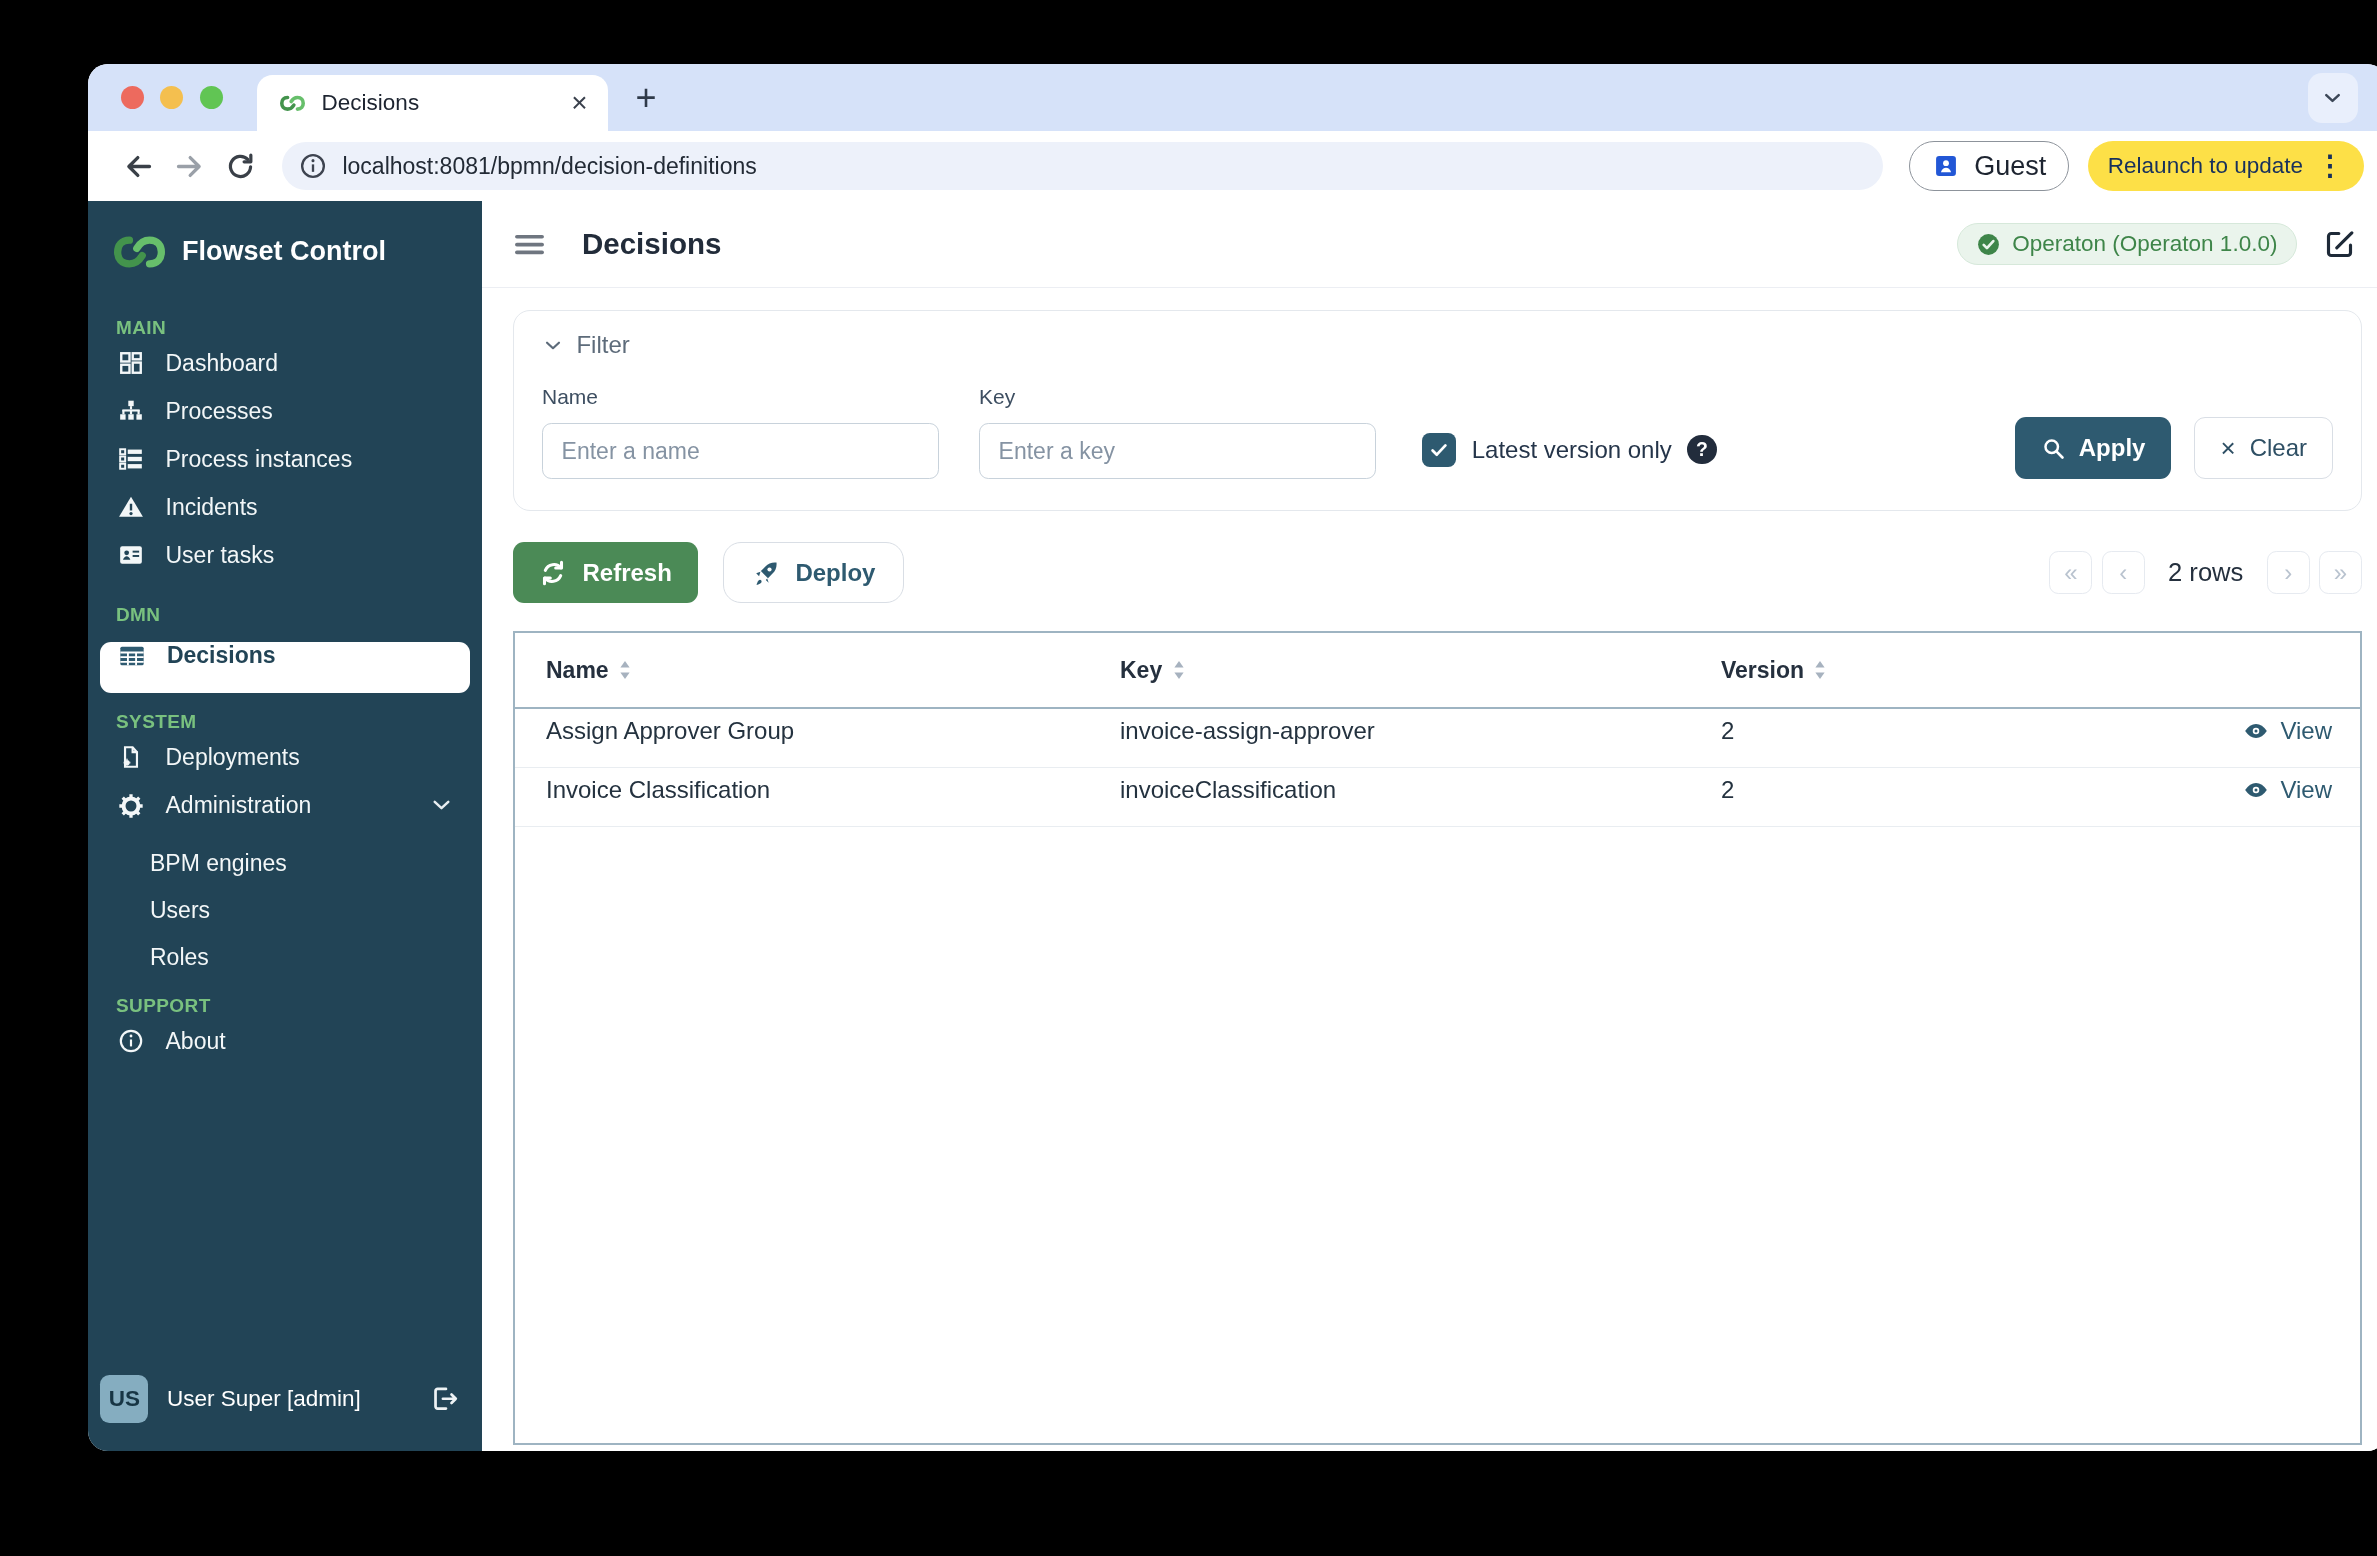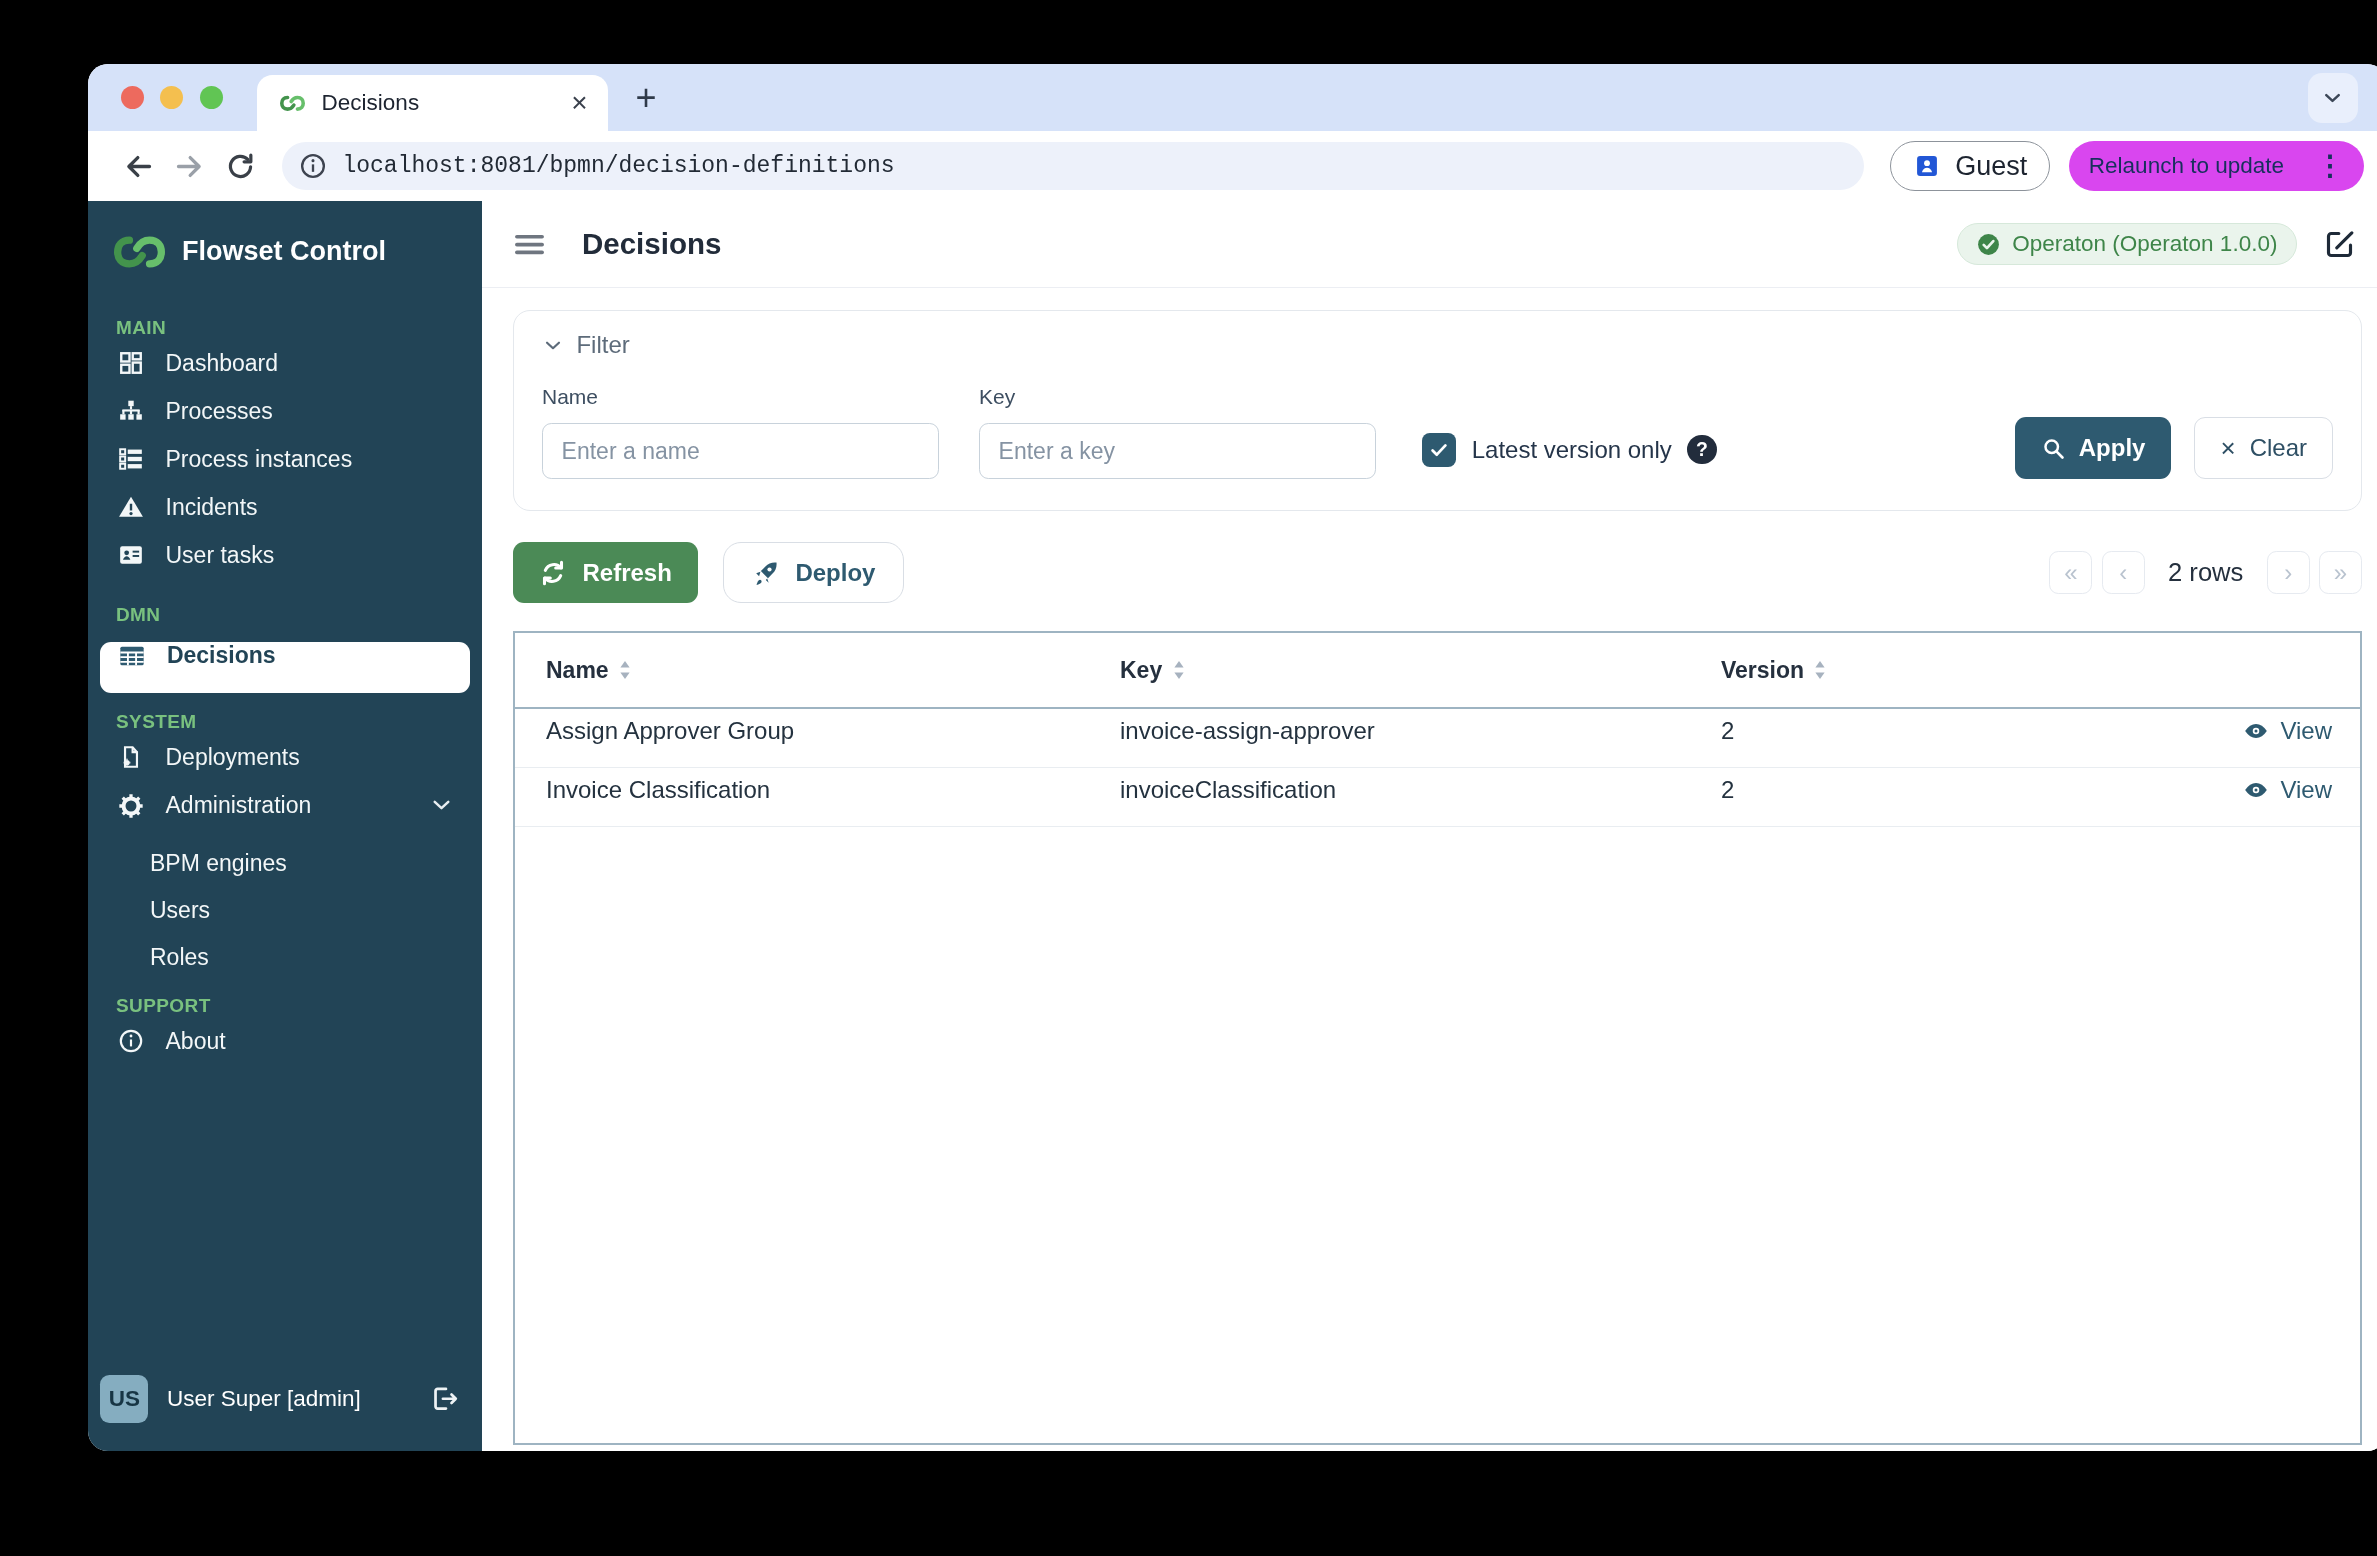--- a/index.html
+++ b/index.html
@@ -19,26 +19,26 @@
   .tab-title { font-size:22.5px; color:#1d2430; flex:1; }
   .tab-close { font-size:28px; color:#3a414d; line-height:1; cursor:pointer; }
   .new-tab { font-size:36px; color:#2f3a4a; margin-left:28px; line-height:1; cursor:pointer; }
   .tab-chevron { margin-left:auto; margin-right:29.5px; width:50px; height:50px; border-radius:14px;
     background:#e9effc; display:flex; align-items:center; justify-content:center; cursor:pointer; }
 
   
   .toolbar { height:70px; background:#fff; display:flex; align-items:center; padding:0 23px 0 28px; gap:6.2px; flex:none; }
   .nav-btn { width:45px; height:45px; display:flex; align-items:center; justify-content:center; cursor:pointer; }
   .urlbar { flex:1; height:48px; border-radius:24px; background:#edf1fa; display:flex; align-items:center;
-    gap:15.5px; padding:0 15.5px 0 17px; margin:0 20px 0 12.4px;font-family:Liberation Mono, monospace; }
+    gap:15.5px; padding:0 15.5px 0 17px; margin:0 20px 0 12.4px; }
   .url-text { font-size:23px; color:#222a35; }
   .guest-btn { height:50px; border-radius:25px; border:1.6px solid #8d939b; background:#fff; display:flex;
     align-items:center; gap:14px; padding:0 22px; font-size:27px; color:#1d2430; cursor:pointer; }
-  .relaunch-btn { height:50px; border-radius:25px; background:#d946ef; display:flex; align-items:center;
-    gap:32px; padding:0 20px; margin-left:12.4px; font-size:22.5px; color:#17305c; cursor:pointer; }
+  .relaunch-btn { height:50px; border-radius:25px; background:#fde047; display:flex; align-items:center;
+    gap:13px; padding:0 20px; margin-left:12.4px; font-size:22.5px; color:#17305c; cursor:pointer; }
   .kebab { font-size:28px; font-weight:700; color:#17305c; line-height:1; }
 
   
   .content { flex:1; display:flex; min-height:0; }
 
   .sidebar { width:394px; flex:none; background:#224456; display:flex; flex-direction:column;
     padding-top:22px; color:#eef3f5; }
   .logo-row { display:flex; align-items:center; gap:17px; padding:0 26px; height:57px; margin-bottom:23px; }
   .app-title { font-size:27px; font-weight:700; color:#fff; }
   .section-label { padding:14px 28px 11px; font-size:19px; font-weight:700; color:#79c17f; letter-spacing:0.4px; }

